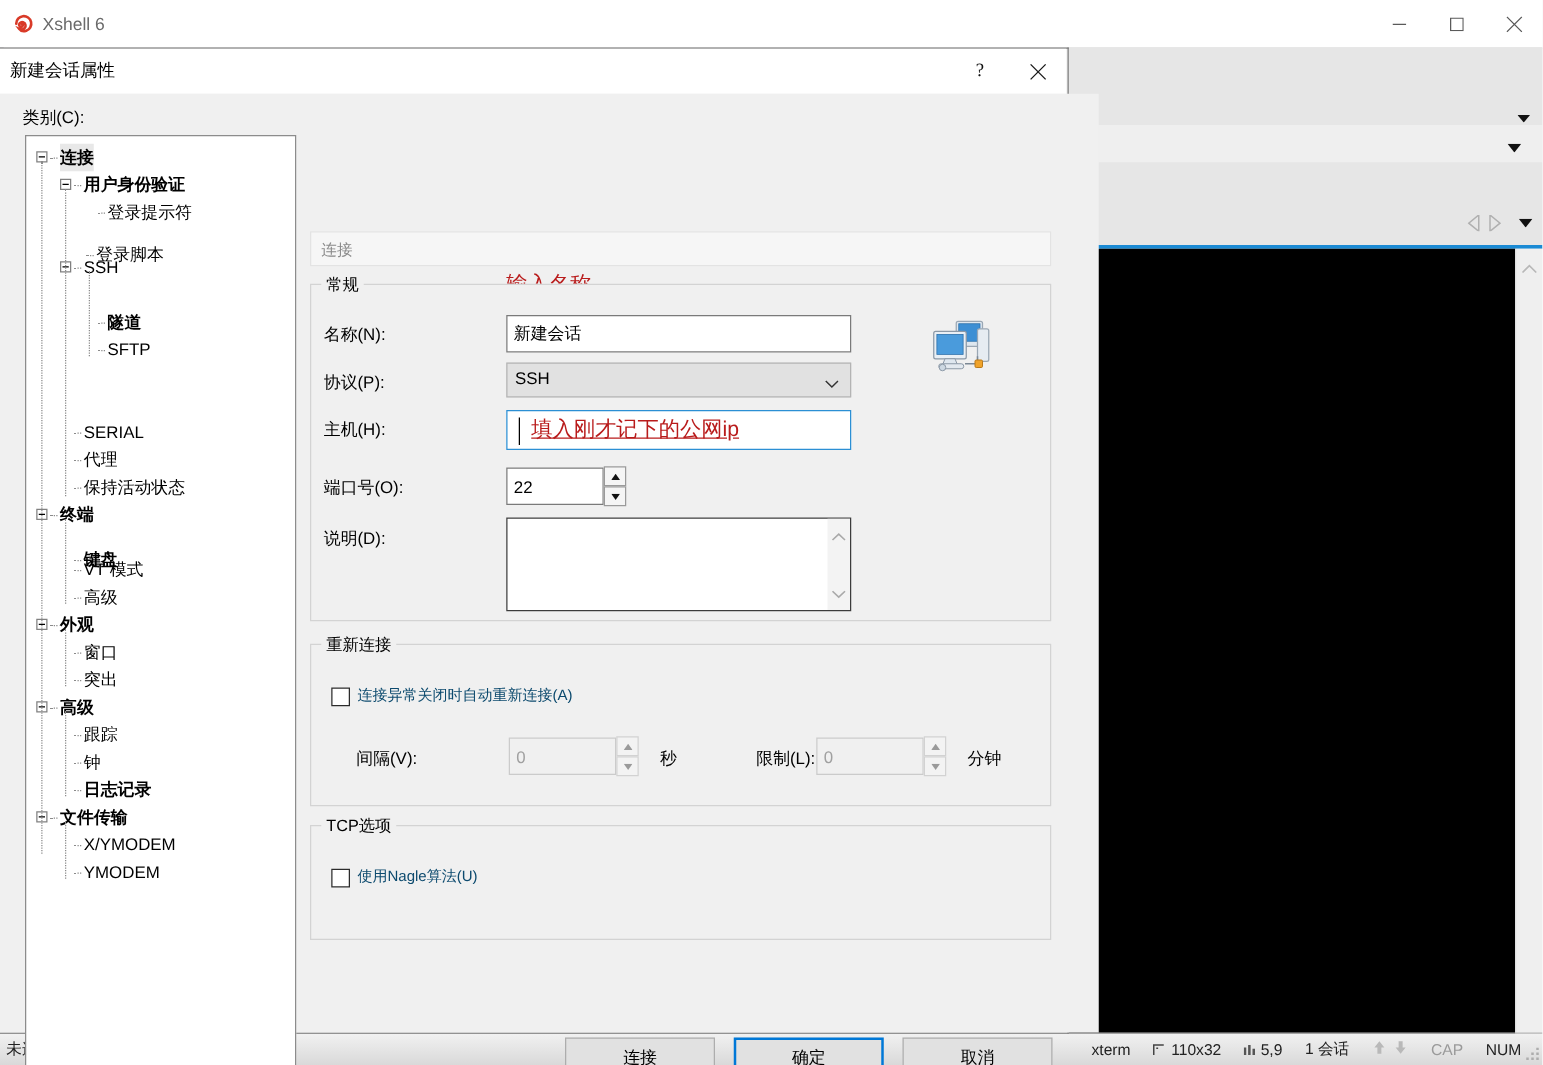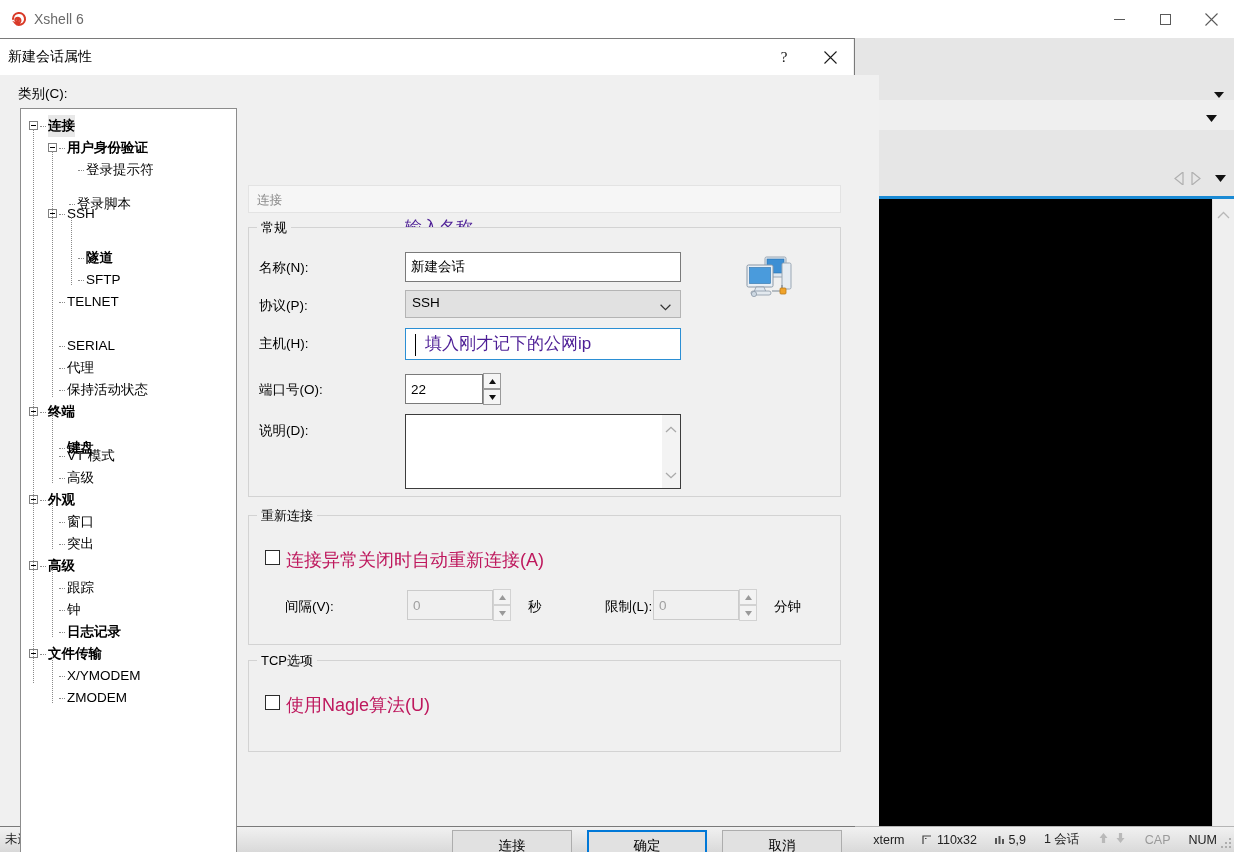--- a/index.html
+++ b/index.html
@@ -71,23 +71,23 @@
     font-size:13.5px;color:#000;padding:4px 6px;}
   .combo .carat{position:absolute;right:9px;top:8px;}
   .spin{position:absolute;background:#ffffff;border:1px solid #7a7a7a;box-sizing:border-box;font-size:13.5px;padding:3px 5px;}
   .spin.disabled{background:#f0f0f0;border:1px solid #cbcbcb;color:#a0a0a0;}
   .spinbtns{position:absolute;width:18px;top:-1px;bottom:-1px;display:flex;flex-direction:column;}
   .spinbtns > div{flex:1;border:1px solid #9a9a9a;background:#f5f5f5;display:flex;align-items:center;justify-content:center;box-sizing:border-box;}
   .spinbtns.disabled > div{border-color:#d2d2d2;background:#f3f3f3;}
   .ta{position:absolute;background:#ffffff;border:1px solid #3c3c3c;box-sizing:border-box;}
   .ta-sb{position:absolute;right:0;top:0;bottom:0;width:18px;background:#f3f3f3;}
   .cbx{position:absolute;width:15px;height:15px;background:#fff;border:1px solid #2b2b2b;box-sizing:border-box;}
-  .cbl{position:absolute;font-size:18px;color:#be185d;}
+  .cbl{position:absolute;font-size:12px;color:#0c4a6e;}
   .unit{position:absolute;font-size:13.5px;color:#000;}
-  .annot{position:absolute;color:#4c1d95;font-size:17px;white-space:nowrap;}
+  .annot{position:absolute;color:#b91c1c;font-size:17px;white-space:nowrap;text-decoration:underline;}
   #host-caret{position:absolute;width:1px;background:#000;}
   .dlgbutton{position:absolute;height:32px;background:#e1e1e1;border:1px solid #adadad;box-sizing:border-box;
     font-size:13.5px;color:#000;display:flex;align-items:center;justify-content:center;
     font-family:"Liberation Sans","DejaVu Sans",sans-serif;}
   .dlgbutton.default{border:2px solid #0078d7;background:#e1e1e1;}
   #pcicon{position:absolute;left:742px;top:180px;width:52px;height:48px;}
 </style>
 </head>
 <body>
 
@@ -245,24 +245,20 @@
           <span class="lbl" style="position: absolute; left: 46px;">SSH</span>
         </div>
         <div class="tnode bold" style="position: absolute; left: 0px; top: 138px; width: 100%;">
           <span class="dots-h" style="left: 57px; top: 11px; width: 6px;"></span>
           <span class="lbl" style="position: absolute; left: 65px;">隧道</span>
         </div>
         <div class="tnode" style="position: absolute; left: 0px; top: 160px; width: 100%;">
           <span class="dots-h" style="left: 57px; top: 11px; width: 6px;"></span>
           <span class="lbl" style="position: absolute; left: 65px;">SFTP</span>
         </div>
-        <div class="tnode" style="position: absolute; left: 0px; top: 182px; width: 100%;">
-          <span class="dots-h" style="left: 38px; top: 11px; width: 6px;"></span>
-          <span class="lbl" style="position: absolute; left: 46px;">TELNET</span>
-        </div>
         <div class="tnode" style="position: absolute; left: 0px; top: 226px; width: 100%;">
           <span class="dots-h" style="left: 38px; top: 11px; width: 6px;"></span>
           <span class="lbl" style="position: absolute; left: 46px;">SERIAL</span>
         </div>
         <div class="tnode" style="position: absolute; left: 0px; top: 248px; width: 100%;">
           <span class="dots-h" style="left: 38px; top: 11px; width: 6px;"></span>
           <span class="lbl" style="position: absolute; left: 46px;">代理</span>
         </div>
         <div class="tnode" style="position: absolute; left: 0px; top: 270px; width: 100%; padding-left: 40px;">
           <span class="dots-h" style="left: 38px; top: 11px; width: 6px;"></span>
@@ -319,21 +315,21 @@
           <span class="toggle" style="left: 8px;"></span>
           <span class="dots-h" style="left: 19px; top: 11px; width: 6px;"></span>
           <span class="lbl" style="position: absolute; left: 27px;">文件传输</span>
         </div>
         <div class="tnode" style="position: absolute; left: 0px; top: 556px; width: 100%;">
           <span class="dots-h" style="left: 38px; top: 11px; width: 6px;"></span>
           <span class="lbl" style="position: absolute; left: 46px;">X/YMODEM</span>
         </div>
         <div class="tnode" style="position: absolute; left: 0px; top: 578px; width: 100%;">
           <span class="dots-h" style="left: 38px; top: 11px; width: 6px;"></span>
-          <span class="lbl" style="position: absolute; left: 46px;">ZMODEM</span>
+          <span class="lbl" style="position: absolute; left: 46px;">YMODEM</span>
         </div>
         <span class="dots-v" style="position: absolute; left: 12px; top: 20px; height: 554px;"></span>
         <span class="dots-v" style="position: absolute; left: 31px; top: 42px; height: 246px;"></span>
         <span class="dots-v" style="position: absolute; left: 50px; top: 108px; height: 68px;"></span>
         <span class="dots-v" style="position: absolute; left: 31px; top: 306px; height: 68px;"></span>
         <span class="dots-v" style="position: absolute; left: 31px; top: 394px; height: 46px;"></span>
         <span class="dots-v" style="position: absolute; left: 31px; top: 460px; height: 68px;"></span>
         <span class="dots-v" style="position: absolute; left: 31px; top: 548px; height: 46px;"></span>
       </div>
 

